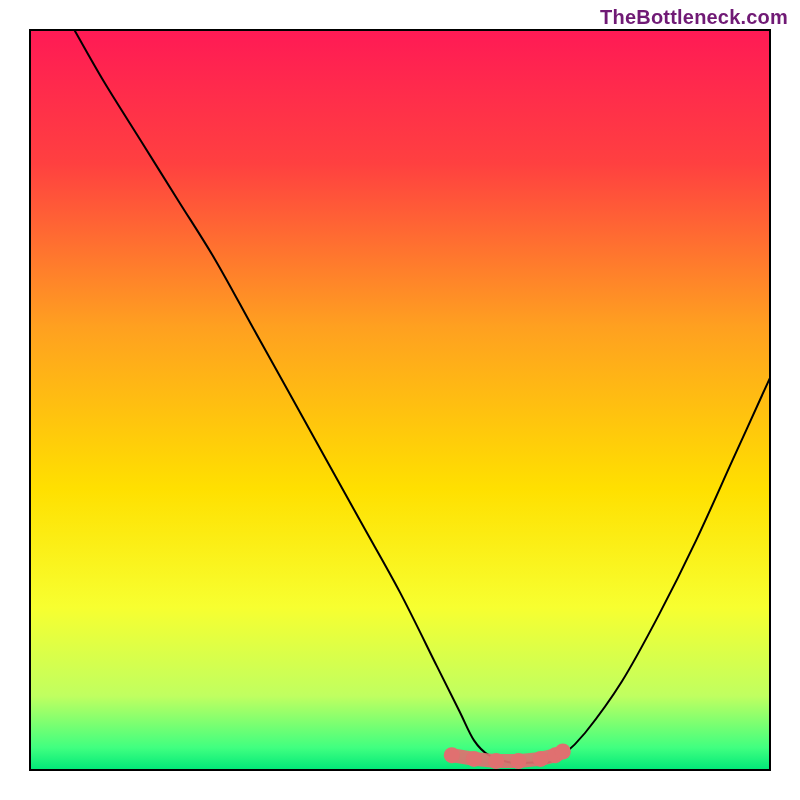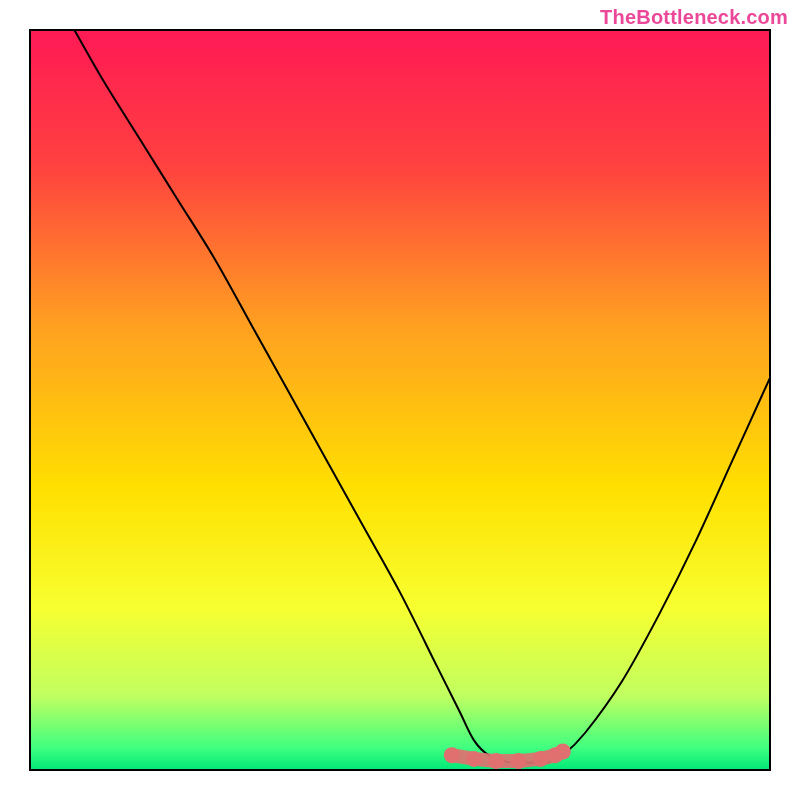--- a/index.html
+++ b/index.html
@@ -14,21 +14,21 @@
     position: relative;
     width: 800px;
     height: 800px;
   }
   .watermark {
     position: absolute;
     top: 6px;
     right: 12px;
     font-size: 20px;
     font-weight: 600;
-    color: #ec4899;
+    color: #701a75;
     letter-spacing: 0.2px;
     z-index: 5;
   }
   svg.plot {
     position: absolute;
     top: 0;
     left: 0;
   }
 </style>
 </head>

